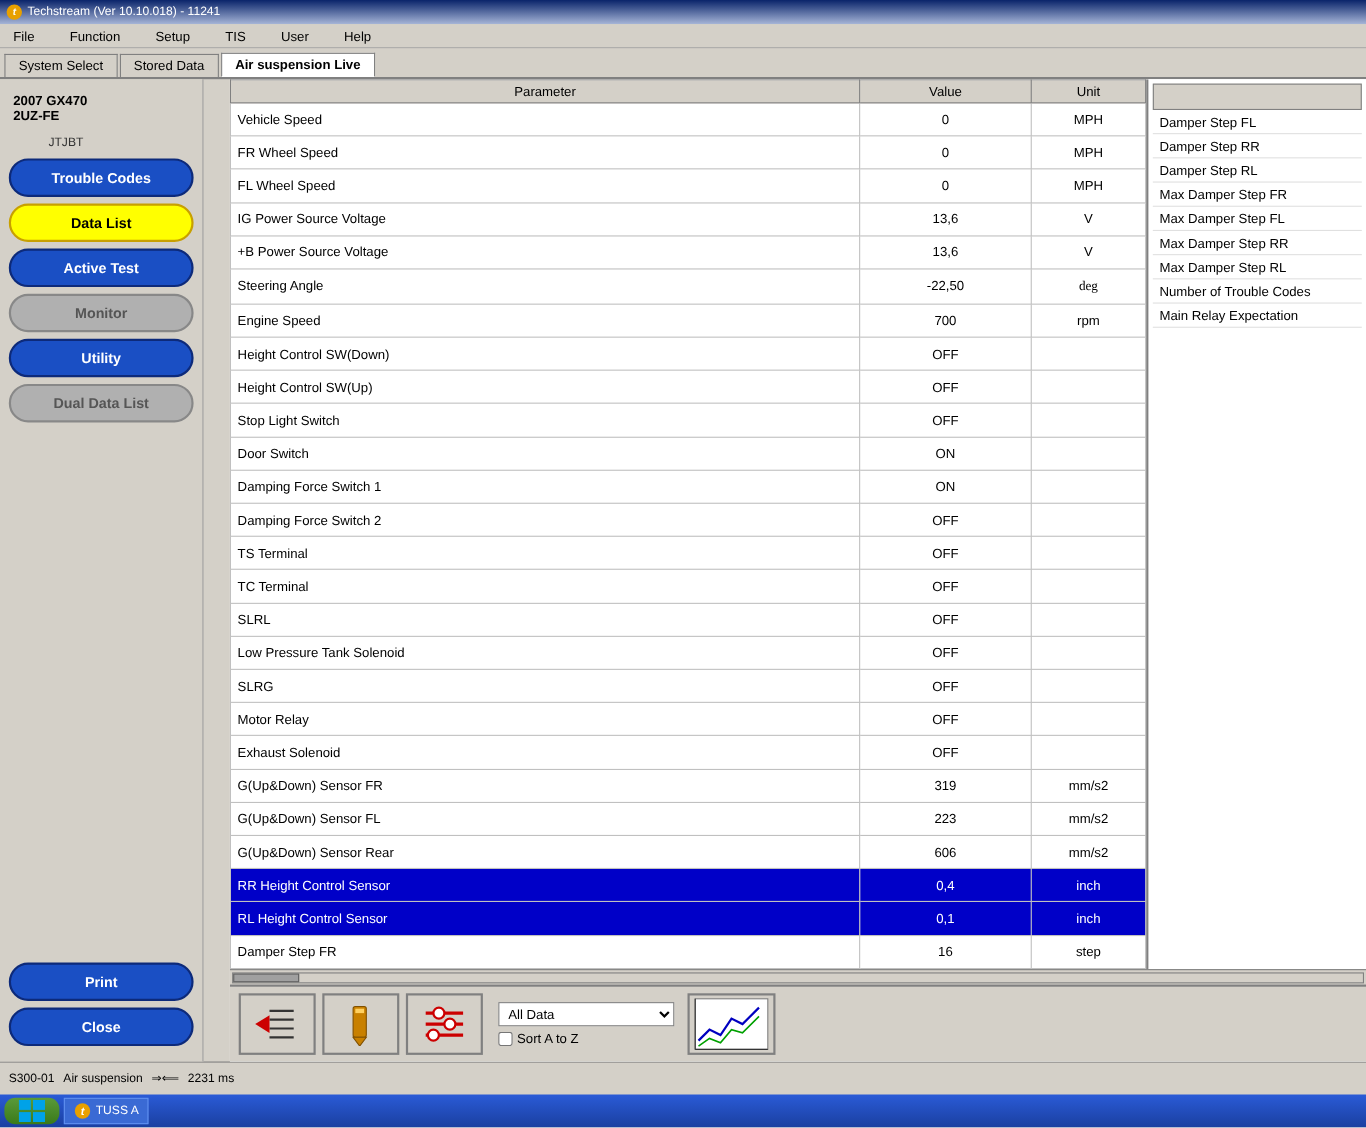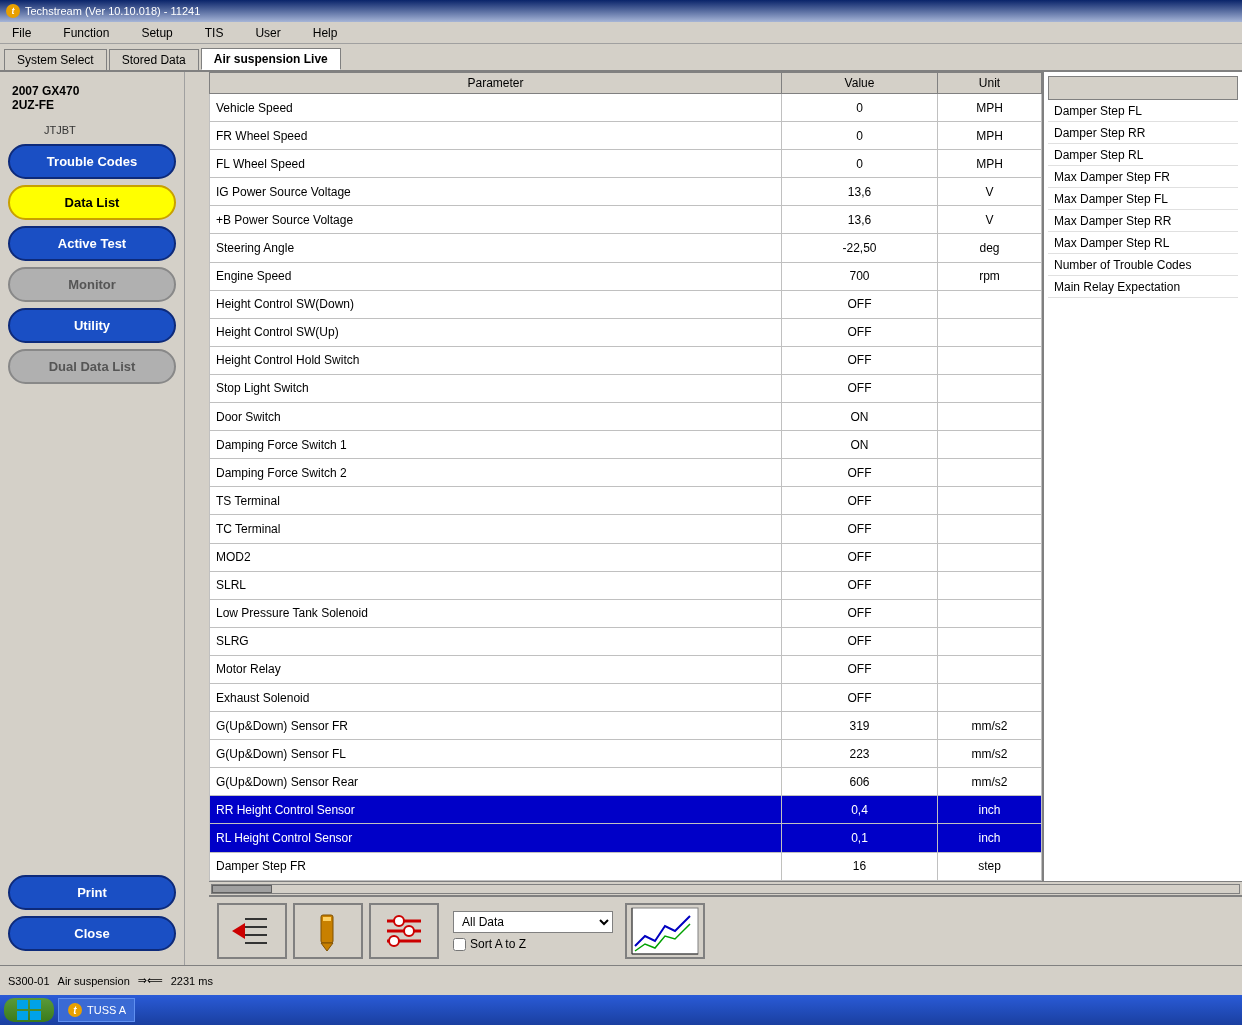--- a/index.html
+++ b/index.html
@@ -408,43 +408,38 @@
               <td style="text-align: center;">V</td>
             </tr>
             <tr>
               <td>+B Power Source Voltage</td>
               <td style="text-align: center;">13,6</td>
               <td style="text-align: center;">V</td>
             </tr>
             <tr>
               <td>Steering Angle</td>
               <td style="text-align: center;">-22,50</td>
-              <td style="text-align: center;">deg</td>
+              <td style="text-align: center; font-family: Liberation Serif, serif;">deg</td>
             </tr>
             <tr>
               <td>Engine Speed</td>
               <td style="text-align: center;">700</td>
               <td style="text-align: center;">rpm</td>
             </tr>
             <tr>
               <td>Height Control SW(Down)</td>
               <td style="text-align: center;">OFF</td>
               <td style="text-align: center;"></td>
             </tr>
             <tr>
               <td>Height Control SW(Up)</td>
               <td style="text-align: center;">OFF</td>
               <td style="text-align: center;"></td>
             </tr>
             <tr>
-              <td>Height Control Hold Switch</td>
-              <td style="text-align: center;">OFF</td>
-              <td style="text-align: center;"></td>
-            </tr>
-            <tr>
               <td>Stop Light Switch</td>
               <td style="text-align: center;">OFF</td>
               <td style="text-align: center;"></td>
             </tr>
             <tr>
               <td>Door Switch</td>
               <td style="text-align: center;">ON</td>
               <td style="text-align: center;"></td>
             </tr>
             <tr>
@@ -457,25 +452,20 @@
               <td style="text-align: center;">OFF</td>
               <td style="text-align: center;"></td>
             </tr>
             <tr>
               <td>TS Terminal</td>
               <td style="text-align: center;">OFF</td>
               <td style="text-align: center;"></td>
             </tr>
             <tr>
               <td>TC Terminal</td>
-              <td style="text-align: center;">OFF</td>
-              <td style="text-align: center;"></td>
-            </tr>
-            <tr>
-              <td>MOD2</td>
               <td style="text-align: center;">OFF</td>
               <td style="text-align: center;"></td>
             </tr>
             <tr>
               <td>SLRL</td>
               <td style="text-align: center;">OFF</td>
               <td style="text-align: center;"></td>
             </tr>
             <tr>
               <td>Low Pressure Tank Solenoid</td>

